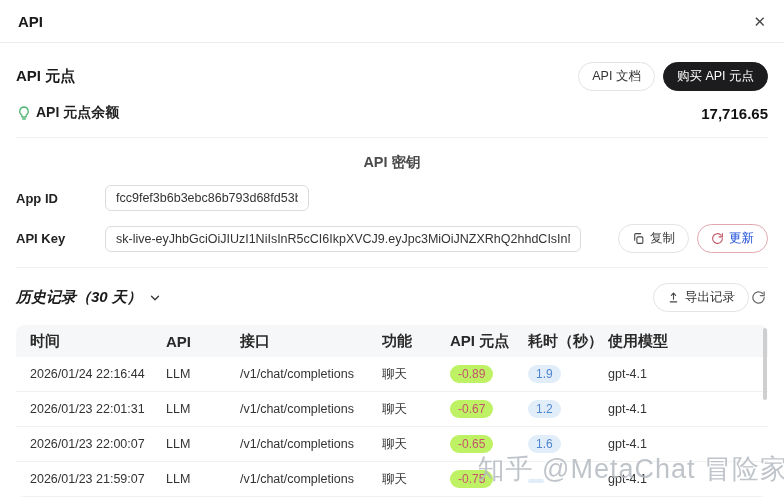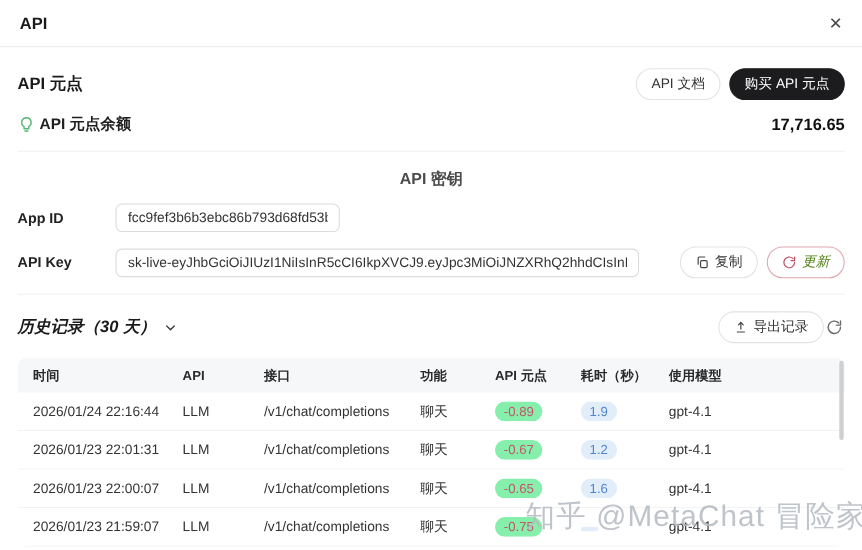--- a/index.html
+++ b/index.html
@@ -19,21 +19,21 @@
   .sec-row { margin-top:19px; display:flex; align-items:center; justify-content:space-between; }
   .sec-title { font-size:15px; font-weight:bold; color:#1a1a1a; }
   .btn-group { display:flex; gap:8px; }
   .pill-btn {
     display:inline-flex; align-items:center; gap:5px;
     border:1px solid #e3e3e3; border-radius:16px; background:#fff;
     padding:5px 13px; font-size:12.5px; color:#333; cursor:pointer; white-space:nowrap;
     font-family:"Liberation Sans", sans-serif;
   }
   .pill-btn.dark { background:#1c1c1e; border-color:#1c1c1e; color:#fff; }
-  .pill-btn.danger { border-color:#dfa8b1; color:#4d7c0f;font-style:italic; }
+  .pill-btn.danger { border-color:#dfa8b1; color:#1d4ed8; }
   .pill-btn.danger svg { stroke:#bf4f5f; }
   .balance-row {
     margin-top:13px; display:flex; align-items:center; justify-content:space-between;
     padding-bottom:15px; border-bottom:1px solid #f0f0f0;
   }
   .balance-left { display:flex; align-items:center; gap:4px; }
   .balance-label { font-size:14px; font-weight:bold; color:#1f1f1f; }
   .balance-value { font-size:15px; font-weight:bold; color:#111; }
   .keys-title { margin-top:15px; font-size:14.5px; font-weight:bold; color:#4b4b4b;text-align:center; }
   .field-row { margin-top:13px; display:flex; align-items:center;gap:27px; }
@@ -51,25 +51,25 @@
   .history-left { display:flex; align-items:center; gap:6px; }
   .history-title { font-size:15px; font-weight:bold; color:#1a1a1a;font-style:italic; }
   .icon-btn { background:none; border:none; cursor:pointer; display:flex; align-items:center; padding:2px; }
   .history-right { display:flex; align-items:center; }
   .table-wrap { margin-top:13px; position:relative; border-radius:8px; overflow:hidden; }
   .tbl-grid {
     display:grid;
     grid-template-columns:136px 74px 142px 68px 78px 80px 1fr;
     align-items:center; padding:0 14px;
   }
-  .tbl-head { background:#f6f7f9; height:32px; font-size:12px; font-weight:bold; color:#2a2a2a; border-radius:8px 8px 0 0; }
+  .tbl-head { background:#f6f7f9; height:32px; font-size:15px; font-weight:bold; color:#2a2a2a; border-radius:8px 8px 0 0; }
   .tbl-row { height:35px; font-size:12.5px; color:#333; border-bottom:1px solid #f2f2f3; background:#fff; }
   .cell { overflow:hidden; white-space:nowrap; }
   .pill { display:inline-block; border-radius:10px; padding:2px 8px; font-size:12px; min-width:14px; }
-  .pill-red { background:#86efac; color:#c4556a; }
+  .pill-red { background:#bef264; color:#c4556a; }
   .pill-blue { background:#e2edfa; color:#4e86cf; }
   .watermark {
     position:absolute; right:-4px; bottom:13px; z-index:5;
     font-size:27px; color:#b4bac1; opacity:.85; white-space:nowrap;
     letter-spacing:1px; pointer-events:none;
   }
   .scroll-thumb {
     position:absolute; right:1px; top:3px; width:4px; height:72px;
     background:#cfcfcf; border-radius:2px; z-index:6;
   }

